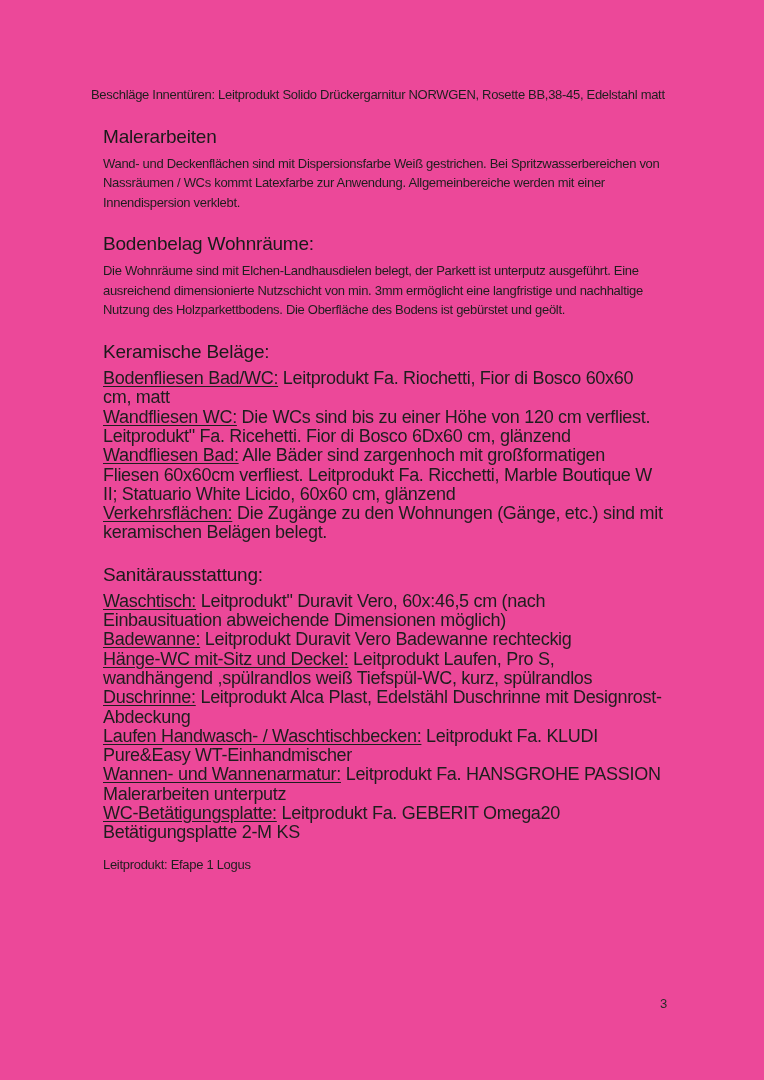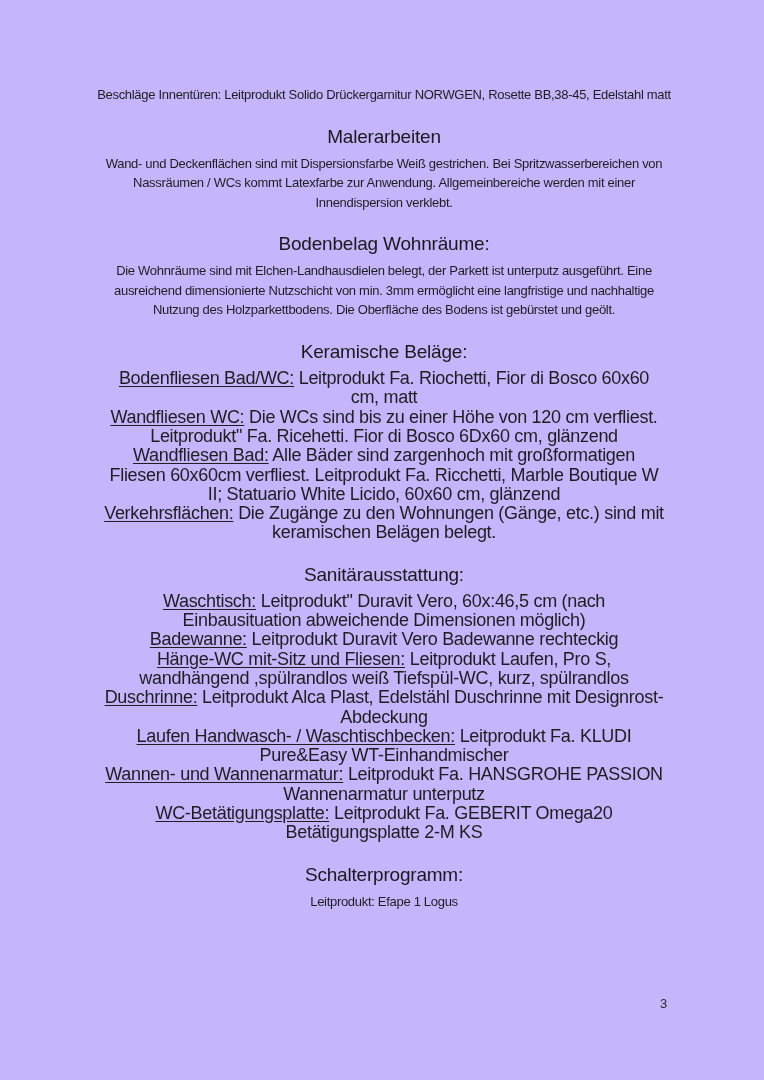--- a/index.html
+++ b/index.html
@@ -13,23 +13,22 @@
     position: relative;
     font-family: "Liberation Sans", sans-serif;
     color: #1e1e1e;
     -webkit-font-smoothing: antialiased;
   }
   .page {
     position: absolute;
     top: 0; left: 0;
     width: 764px;
     height: 1080px;
-    background: #c4b5fd;
+    background: #ec4899;
     overflow: hidden;
-    text-align: center;
   }
   .content {
     position: absolute;
     top: 85px;
     left: 91px;
     width: 586px;
   }
   .intro {
     font-size: 13px;
     letter-spacing: -0.3px;
@@ -93,28 +92,27 @@
       <p class="spec-item"><span class="spec-label">Bodenfliesen Bad/WC:</span><span> Leitprodukt Fa. Riochetti, Fior di Bosco 60x60 cm, matt</span></p>
       <p class="spec-item"><span class="spec-label">Wandfliesen WC:</span><span> Die WCs sind bis zu einer Höhe von 120 cm verfliest. Leitprodukt" Fa. Ricehetti. Fior di Bosco 6Dx60 cm, glänzend</span></p>
       <p class="spec-item"><span class="spec-label">Wandfliesen Bad:</span><span> Alle Bäder sind zargenhoch mit großformatigen Fliesen 60x60cm verfliest. Leitprodukt Fa. Ricchetti, Marble Boutique W II; Statuario White Licido, 60x60 cm, glänzend</span></p>
       <p class="spec-item"><span class="spec-label">Verkehrsflächen:</span><span> Die Zugänge zu den Wohnungen (Gänge, etc.) sind mit keramischen Belägen belegt.</span></p>
     </div>
 
     <div class="section">
       <h2 class="section-heading">Sanitärausstattung:</h2>
       <p class="spec-item"><span class="spec-label">Waschtisch:</span><span> Leitprodukt" Duravit Vero, 60x:46,5 cm (nach Einbausituation abweichende Dimensionen möglich)</span></p>
       <p class="spec-item"><span class="spec-label">Badewanne:</span><span> Leitprodukt Duravit Vero Badewanne rechteckig</span></p>
-      <p class="spec-item"><span class="spec-label">Hänge-WC mit-Sitz und Fliesen:</span><span> Leitprodukt Laufen, Pro S, wandhängend ,spülrandlos weiß Tiefspül-WC, kurz, spülrandlos</span></p>
+      <p class="spec-item"><span class="spec-label">Hänge-WC mit-Sitz und Deckel:</span><span> Leitprodukt Laufen, Pro S, wandhängend ,spülrandlos weiß Tiefspül-WC, kurz, spülrandlos</span></p>
       <p class="spec-item"><span class="spec-label">Duschrinne:</span><span> Leitprodukt Alca Plast, Edelstähl Duschrinne mit Designrost-Abdeckung</span></p>
       <p class="spec-item"><span class="spec-label">Laufen Handwasch- / Waschtischbecken:</span><span> Leitprodukt Fa. KLUDI Pure&amp;Easy WT-Einhandmischer</span></p>
-      <p class="spec-item"><span class="spec-label">Wannen- und Wannenarmatur:</span><span> Leitprodukt Fa. HANSGROHE PASSION Wannenarmatur unterputz</span></p>
+      <p class="spec-item"><span class="spec-label">Wannen- und Wannenarmatur:</span><span> Leitprodukt Fa. HANSGROHE PASSION Malerarbeiten unterputz</span></p>
       <p class="spec-item"><span class="spec-label">WC-Betätigungsplatte:</span><span> Leitprodukt Fa. GEBERIT Omega20 Betätigungsplatte 2-M KS</span></p>
     </div>
 
     <div class="section">
-      <h2 class="section-heading">Schalterprogramm:</h2>
       <p class="body-par">Leitprodukt: Efape 1 Logus</p>
     </div>
 
   </div>
 
   <div class="page-number">3</div>
 </div>
 
 </body></html>

